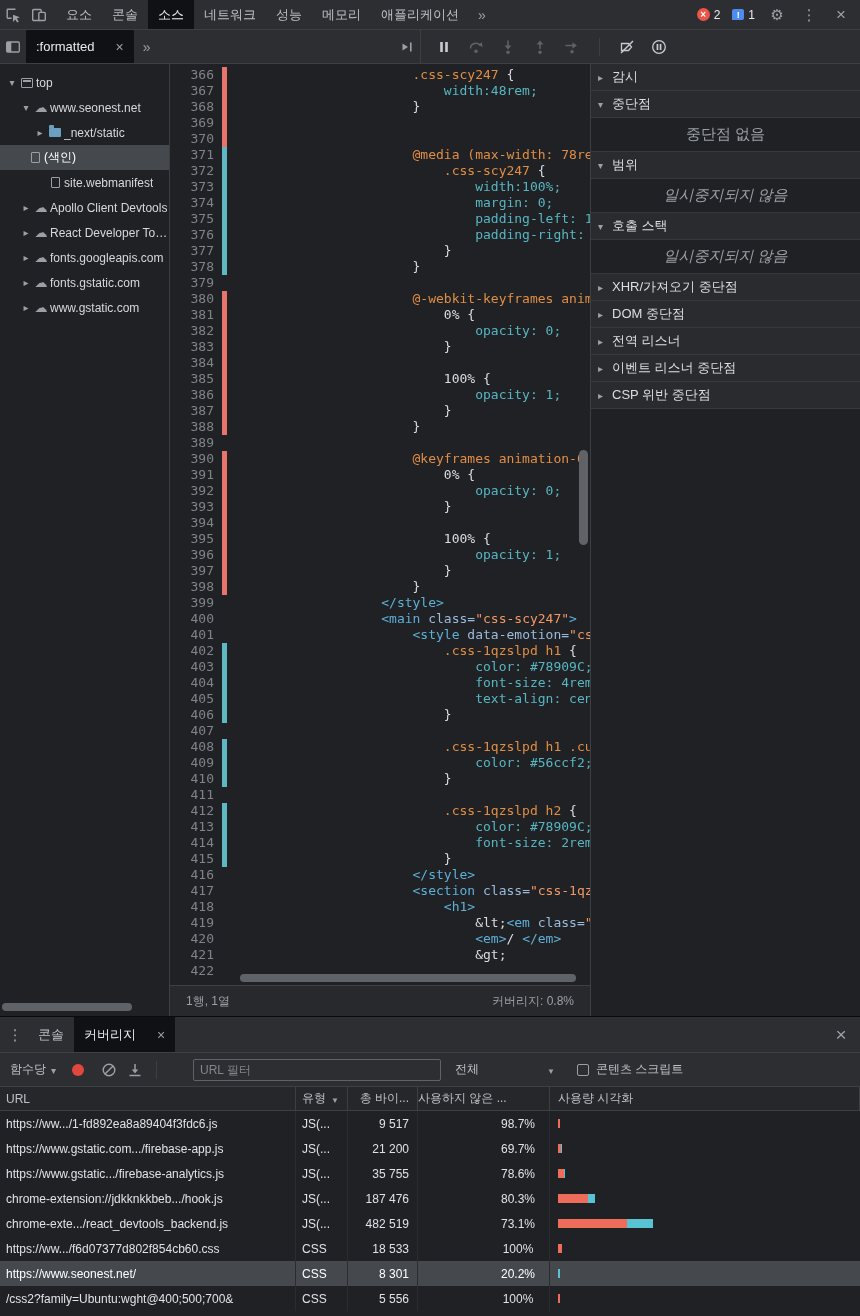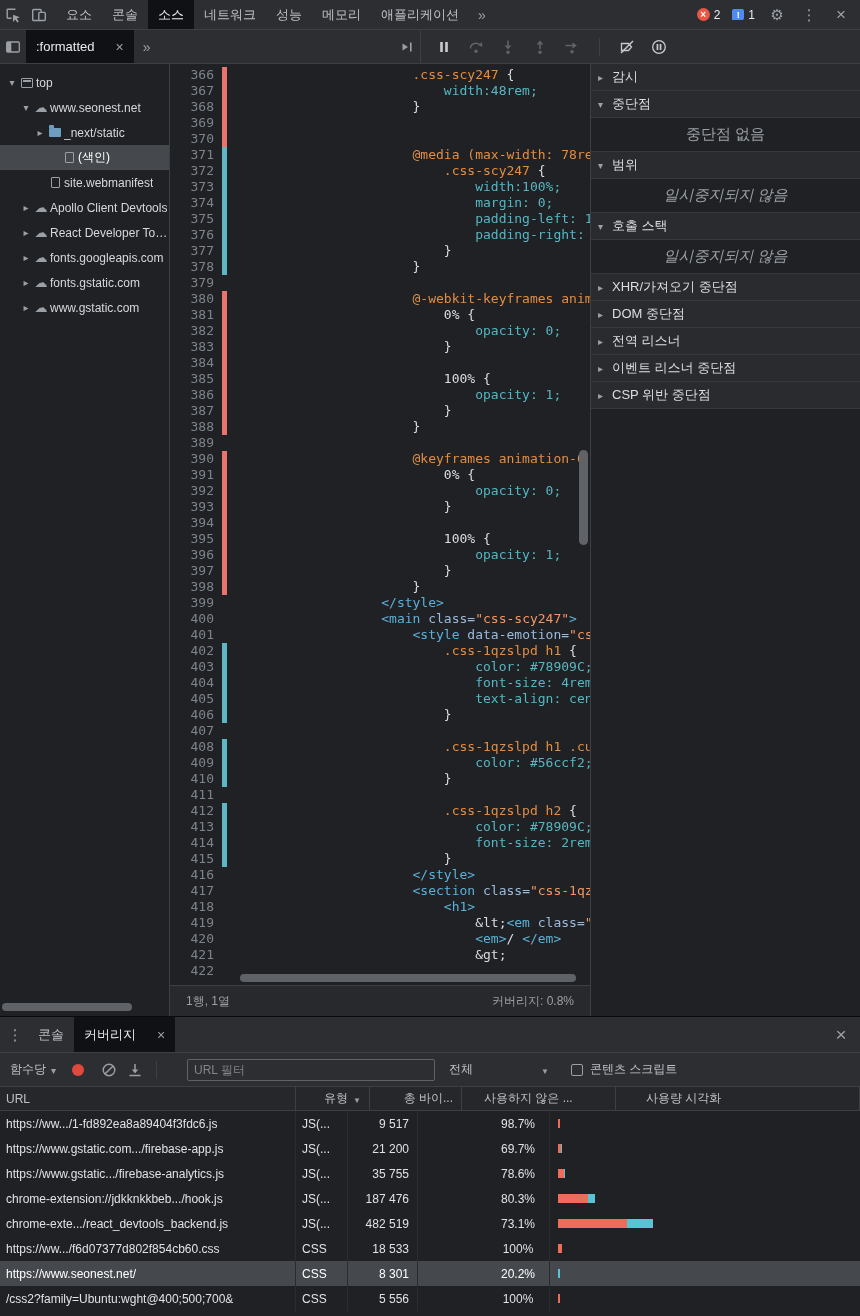--- a/index.html
+++ b/index.html
@@ -113,28 +113,28 @@
   .drawer-tabbar { height:36px; background:#2D2E32; border-bottom:1px solid #3C4043;
                    display:flex; align-items:center; flex:0 0 auto; padding-left:2px; }
   .drawer-tabs { display:flex; height:100%; }
   .cov-toolbar { height:34px; background:#2D2E32; border-bottom:1px solid #3C4043;
                  display:flex; align-items:center; flex:0 0 auto; padding-left:10px; font-size:12px; }
   .dd { display:inline-flex; align-items:center; gap:5px; color:#BDC1C6; }
   .dd.wide { width:100px; justify-content:space-between; margin-left:14px; }
   .record-dot { width:12px; height:12px; border-radius:50%; background:var(--record_red);
                 margin:0 12px 0 16px; flex:0 0 auto; }
   .url-filter { width:248px; height:22px; background:transparent; border:1px solid #5F6368;
-                border-radius:2px; color:#E8EAED; font-size:12px; padding:0 6px; margin-left:22px;
+                border-radius:2px; color:#E8EAED; font-size:12px; padding:0 6px; margin-left:28px;
                 font-family:"Liberation Sans", sans-serif; }
   .url-filter::placeholder { color:#80868B; }
   .checkbox { width:12px; height:12px; border:1.5px solid #9AA0A6; border-radius:2px; margin-left:22px; }
   .cb-label { margin-left:7px; color:#BDC1C6; }
 
   .cov-header { height:24px; background:#26272A; border-bottom:1px solid #3C4043;
-                display:flex; align-items:center; font-size:12px; color:#BDC1C6; flex:0 0 auto;gap:22px; }
+                display:flex; align-items:center; font-size:12px; color:#BDC1C6; flex:0 0 auto; }
   .cov-header .hcell { height:100%; display:flex; align-items:center; border-right:1px solid #3C4043; }
   .cov-row { height:25px; display:flex; align-items:center; font-size:12px; color:#DFE2E7; }
   .cov-row.selected { background:var(--selection_bg); color:#FFFFFF; }
   .cell { height:100%; display:flex; align-items:center; overflow:hidden; white-space:nowrap;
           border-right:1px solid #2B2C30; }
   .c-url   { width:296px; padding-left:6px; }
   .c-type  { width:52px;  padding-left:6px; }
   .c-total { width:70px;  justify-content:flex-end; padding-right:8px; }
   .c-unused{ width:132px; padding-right:8px; }
   .c-unused .ub { flex:1 1 auto; text-align:right;margin-top:44px; }
@@ -277,21 +277,21 @@
             </span>
             <span class="tree-label">www.seonest.net</span>
           </div>
           <div class="tree-row" style="padding-left: 34px;">
             <span class="tree-arrow">▸</span>
             <span class="tree-ico">
               <span class="icn-folder"></span>
             </span>
             <span class="tree-label">_next/static</span>
           </div>
-          <div class="tree-row selected" style="padding-left: 48px;">
+          <div class="tree-row selected" style="padding-left: 14px;">
             <span class="tree-arrow"></span>
             <span class="tree-ico">
               <span class="icn-file"></span>
             </span>
             <span class="tree-label">(색인)</span>
           </div>
           <div class="tree-row" style="padding-left: 34px;">
             <span class="tree-arrow"></span>
             <span class="tree-ico">
               <span class="icn-file"></span>

